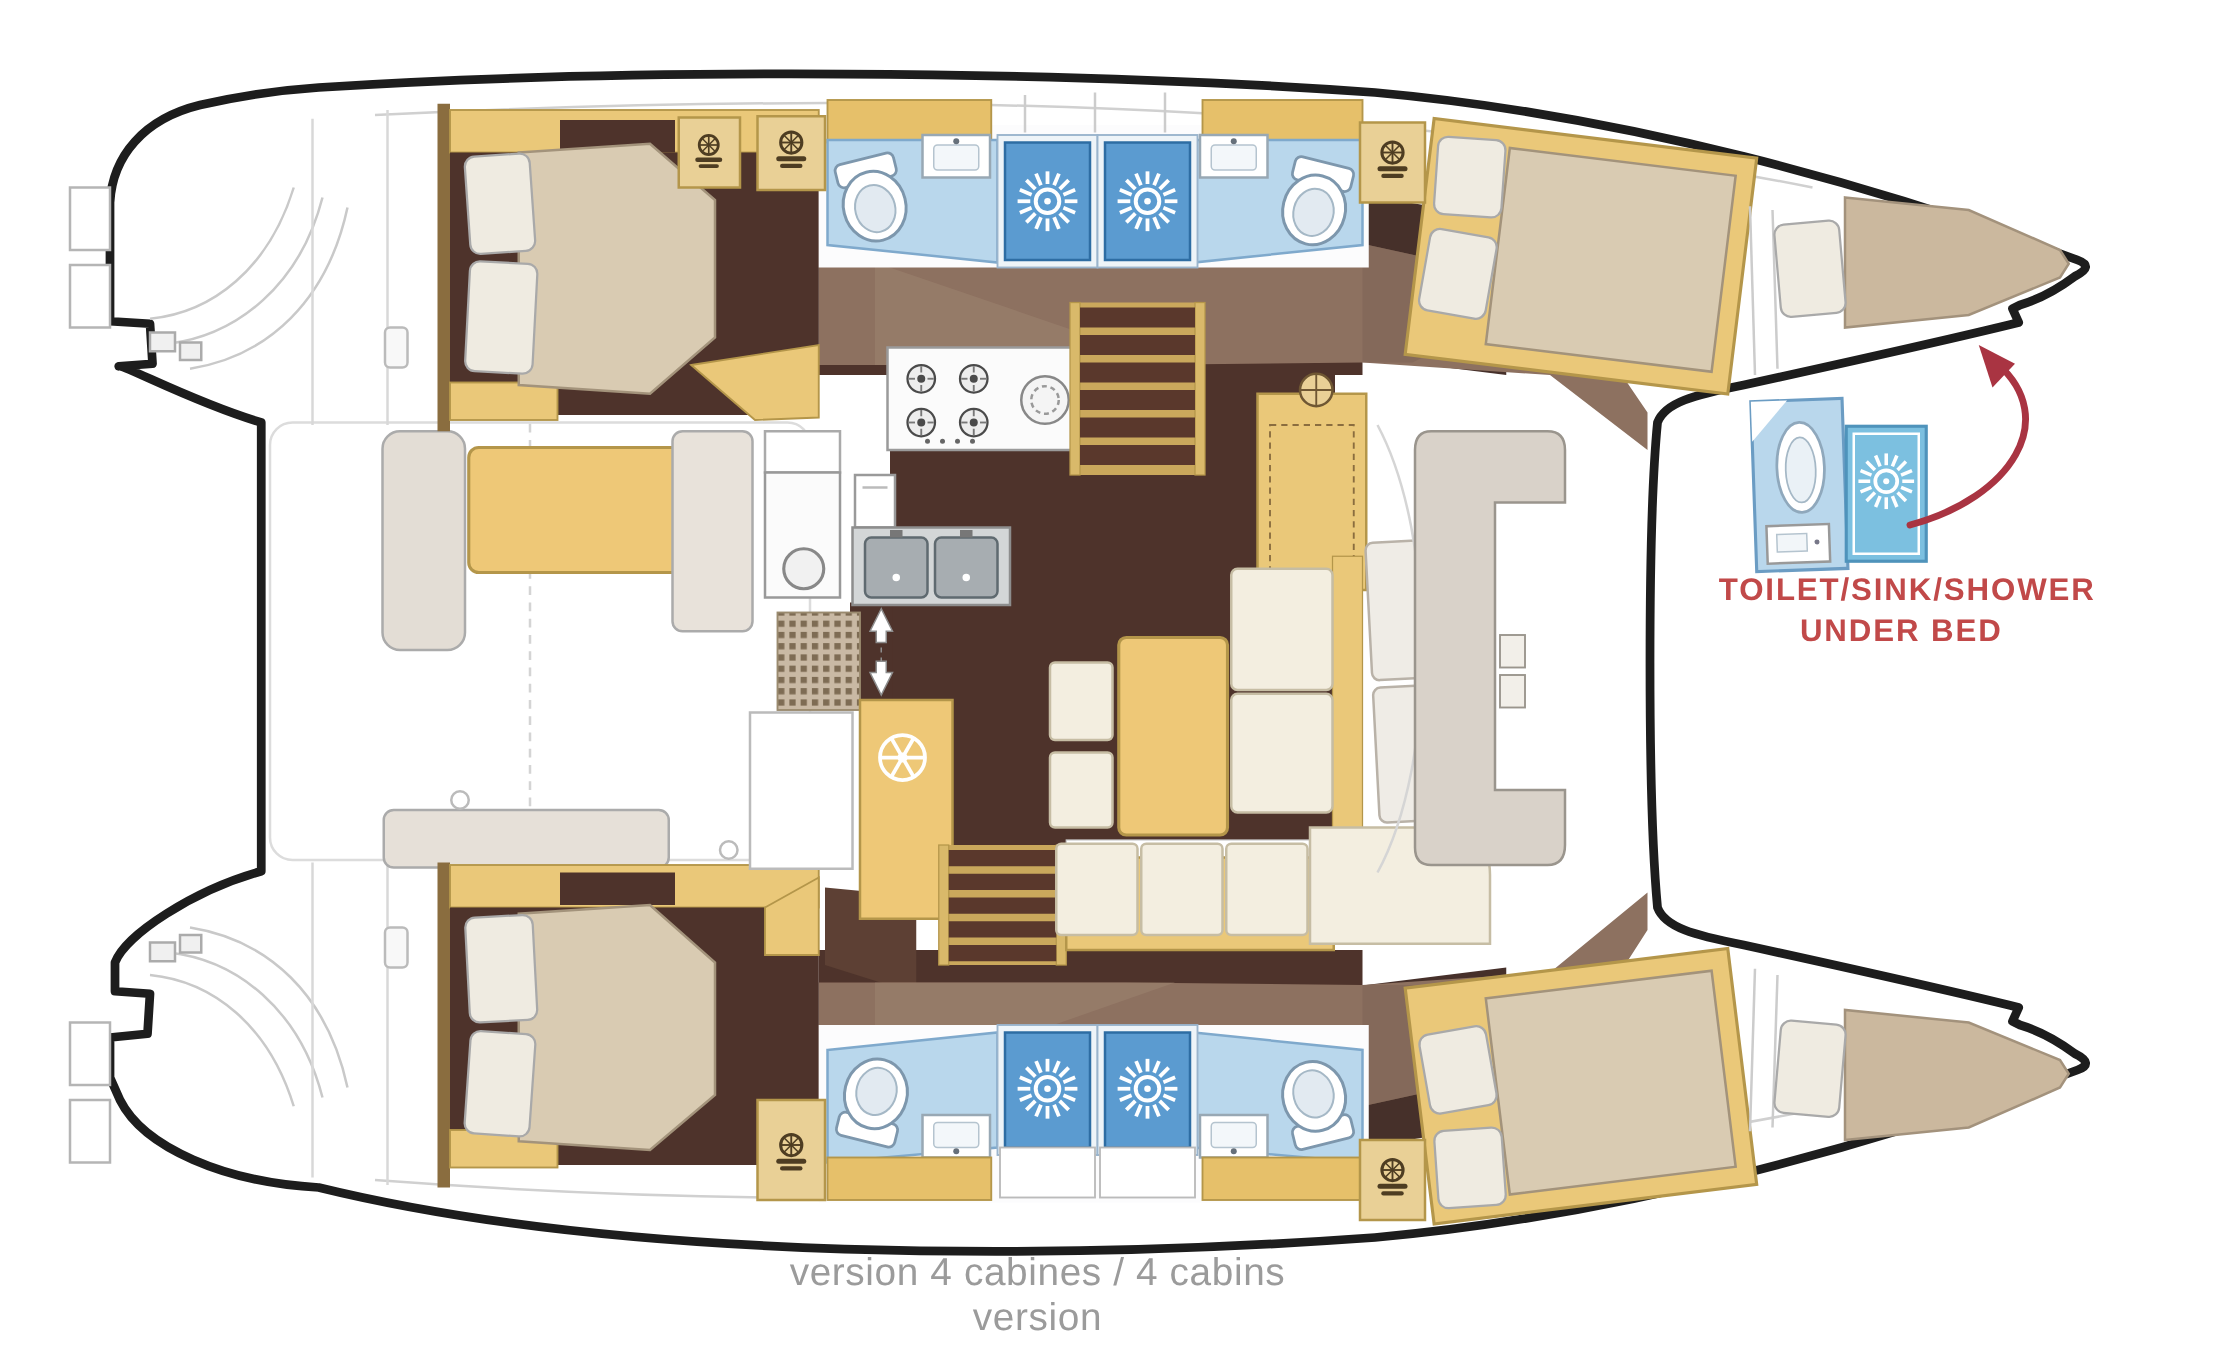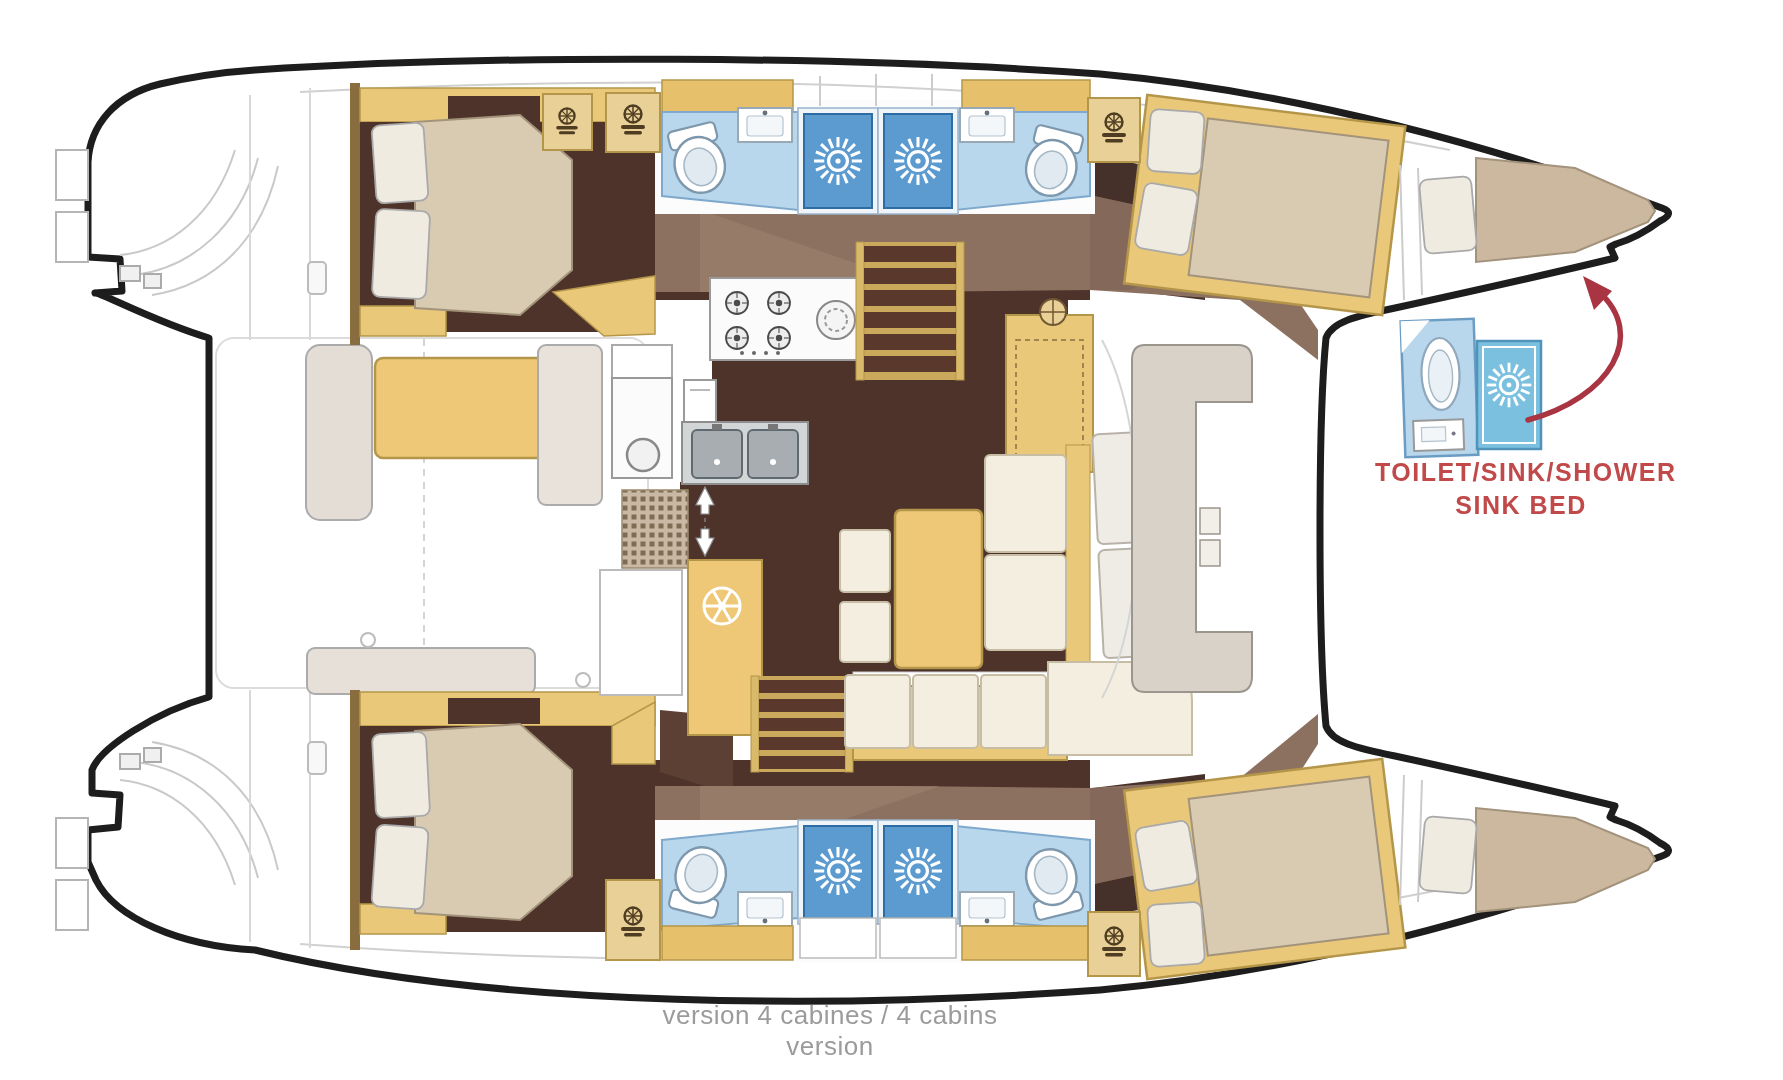--- a/index.html
+++ b/index.html
@@ -3,21 +3,21 @@
 <meta charset="utf-8">
 <style>
   html,body{margin:0;padding:0;background:#fff;}
   .stage{position:relative;width:1783px;height:1080px;background:#ffffff;overflow:hidden;
          font-family:Liberation Sans, sans-serif;}
   .stage svg{position:absolute;left:0;top:0;}
   .callout-label{position:absolute;left:1375px;top:456px;width:292px;text-align:center;
                  color:#c14949;font-weight:bold;font-size:25px;line-height:1.32;
                  letter-spacing:1.5px;}
   .caption{position:absolute;left:630px;top:1000px;width:400px;text-align:center;
-           color:#9b9b9b;font-size:26px;letter-spacing:0.5px;}
+           color:#9b9b9b;font-size:31px;letter-spacing:0.5px;}
 </style>
 </head>
 <body>
 
 <div class="stage">
 
 <svg viewBox="0 0 1783 1080" width="1783" height="1080">
 <defs>
   <pattern id="dots" width="9" height="9" patternUnits="userSpaceOnUse">
     <rect width="9" height="9" fill="#c9b9a4"></rect>
@@ -404,18 +404,18 @@
   </g>
 </g>
 <g>
   <path d="M 1528,420 C 1610,398 1648,335 1598,291" fill="none" stroke="#a93442" stroke-width="5.5" stroke-linecap="round"></path>
   <polygon points="1583,276 1612,291 1594,310" fill="#a93442"></polygon>
 </g>
 </svg>
 
 <div class="callout-label">
   <div>TOILET/SINK/SHOWER</div>
-  <div>SINK BED</div>
+  <div>UNDER BED</div>
 </div>
 
 <div class="caption">version 4 cabines / 4 cabins version</div>
 
 </div>
 
 </body></html>

